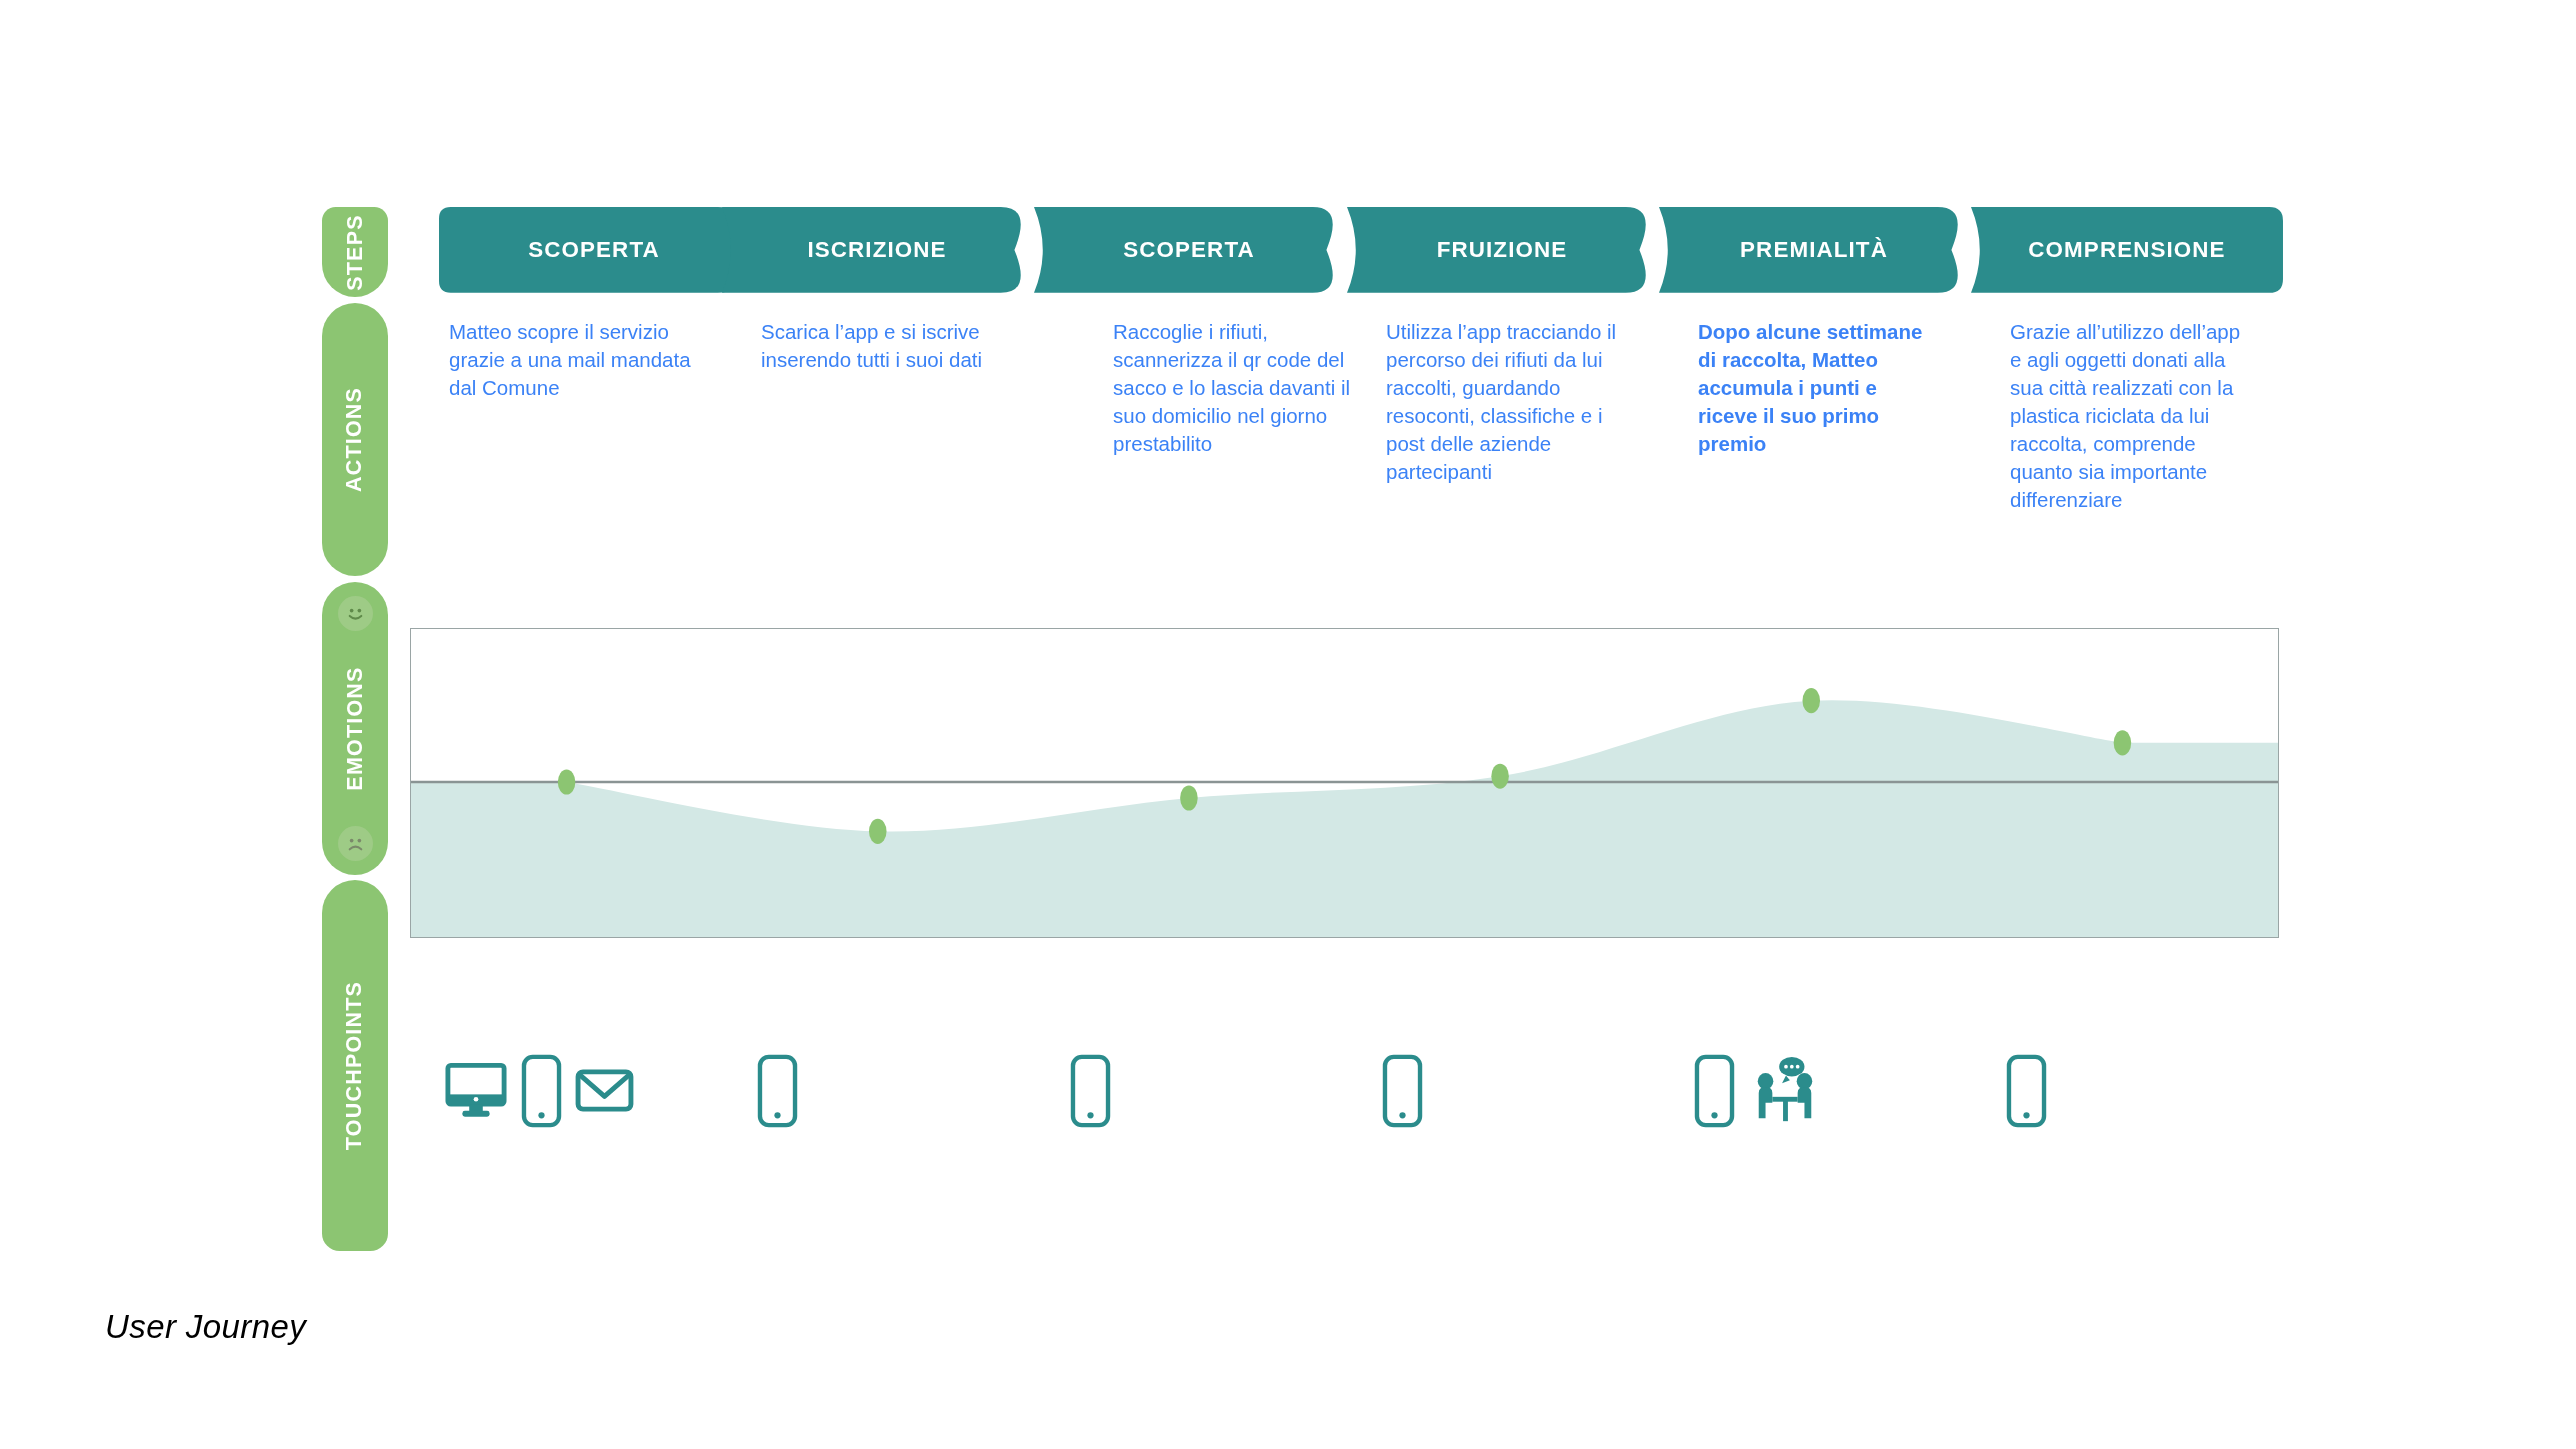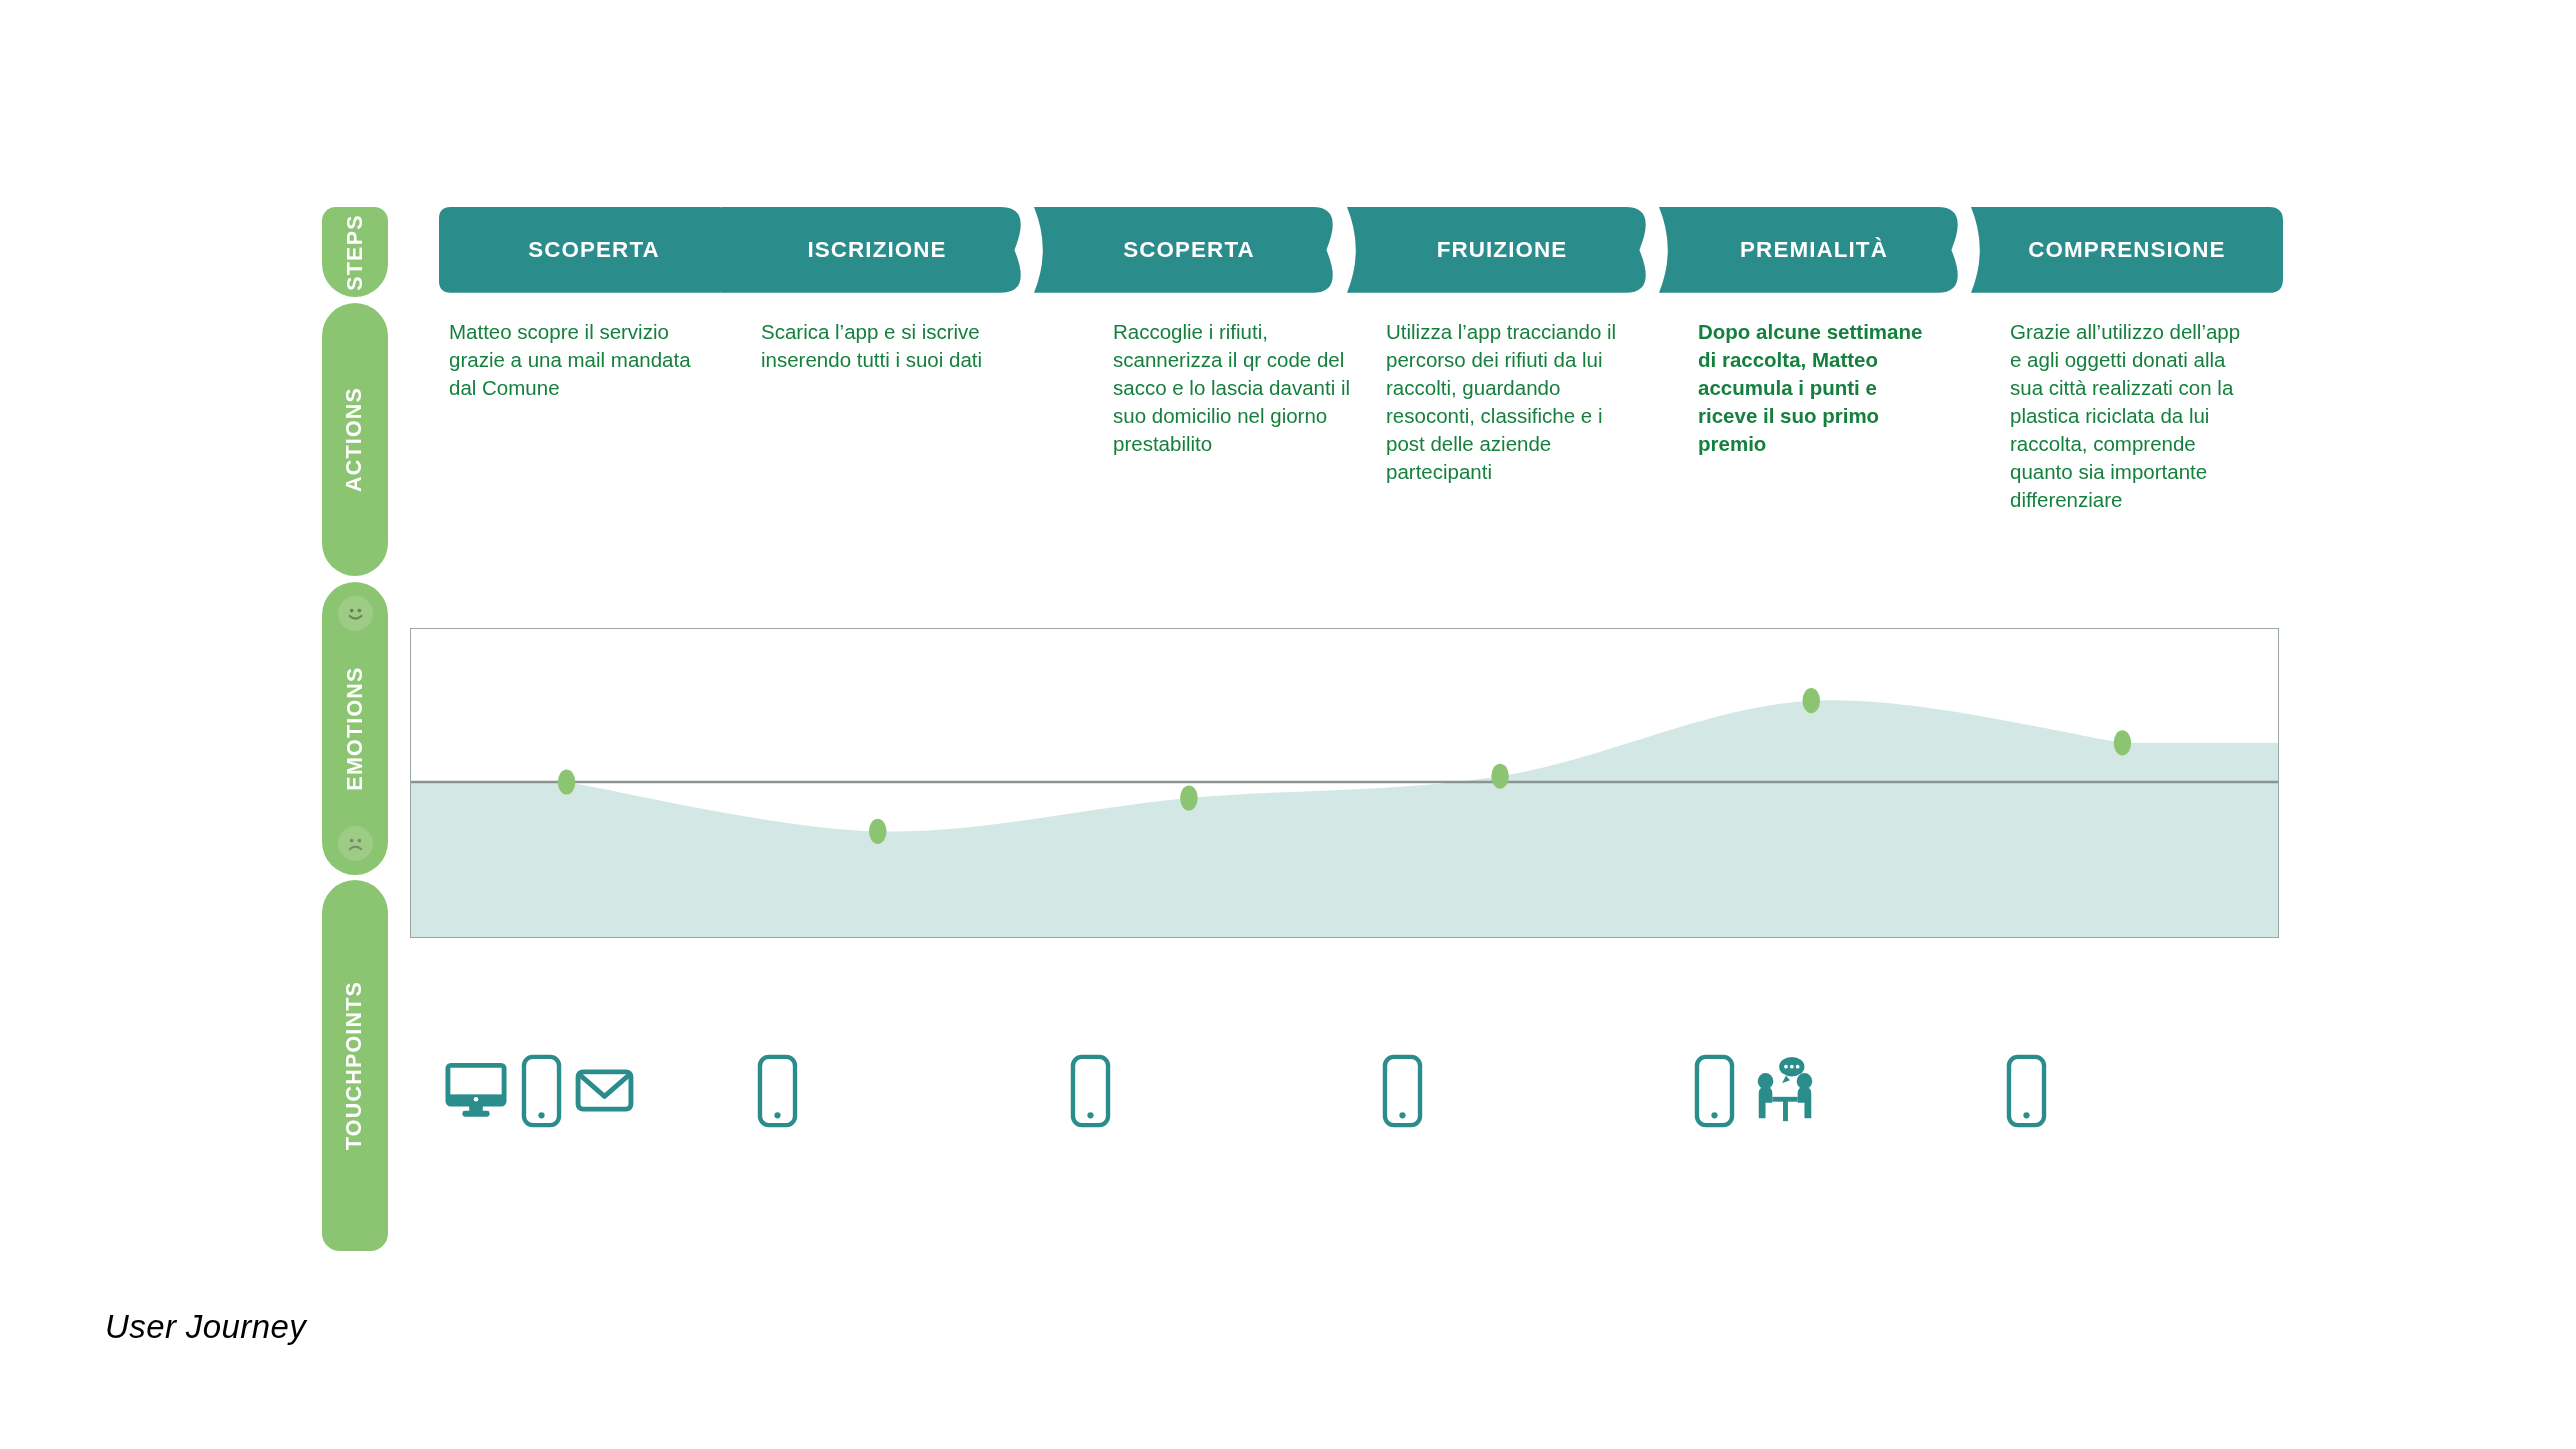--- a/index.html
+++ b/index.html
@@ -62,21 +62,21 @@
   .step-chip .step-label {
     position:relative; z-index:2;
     color:#ffffff; font-weight:bold; font-size:22.4px;
     letter-spacing:1.1px; text-align:center;
   }
 
   
   #actions-row { position:absolute; left:410px; top:318px; width:1873px; }
   .action-col {
     position:absolute; top:0; width:242px;
-    font-size:20.5px; line-height:28px; color:#15803d;
+    font-size:20.5px; line-height:28px; color:#3b82f6;
   }
 
   
   #emotions-chart {
     position:absolute; left:410px; top:628px;
     width:1869px; height:310px;
     border:1px solid #9aa5a5; background:#ffffff;
   }
   #emotions-chart svg { display:block; width:100%; height:100%; }
 

